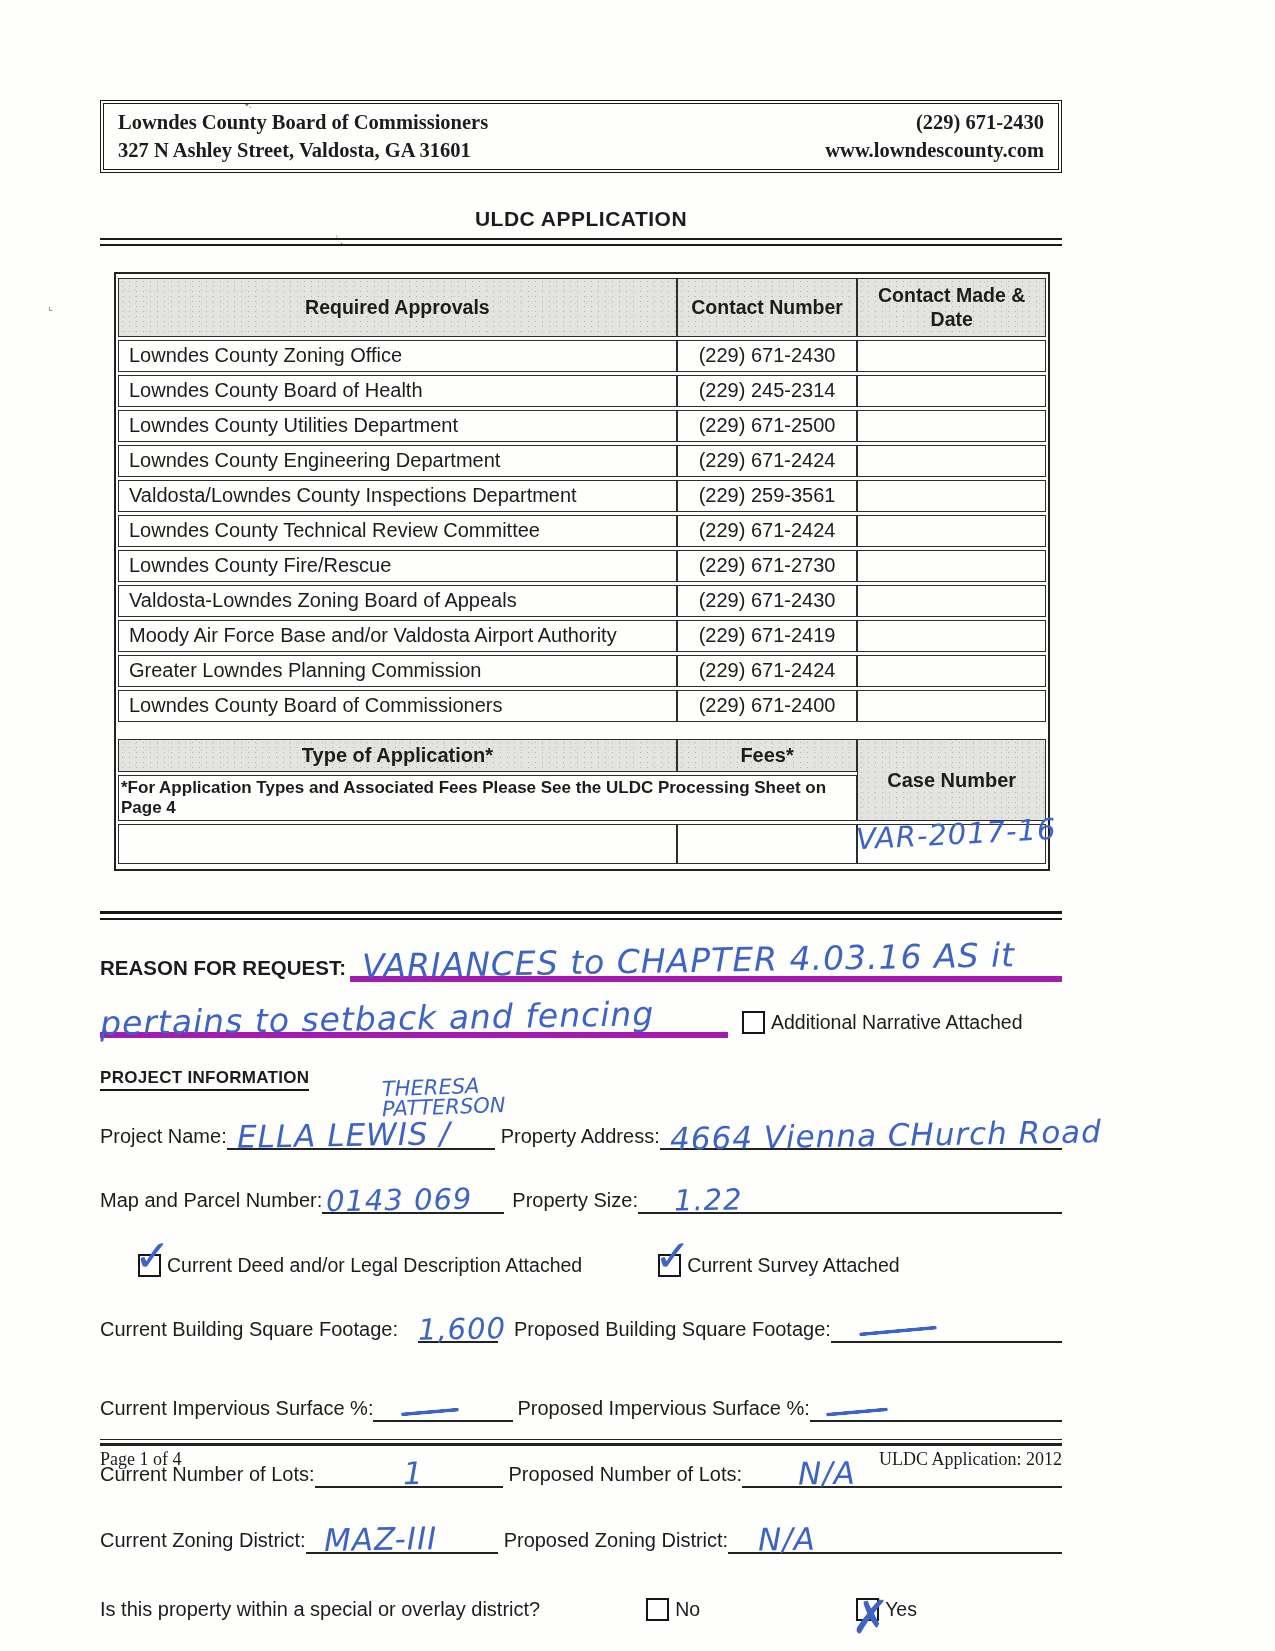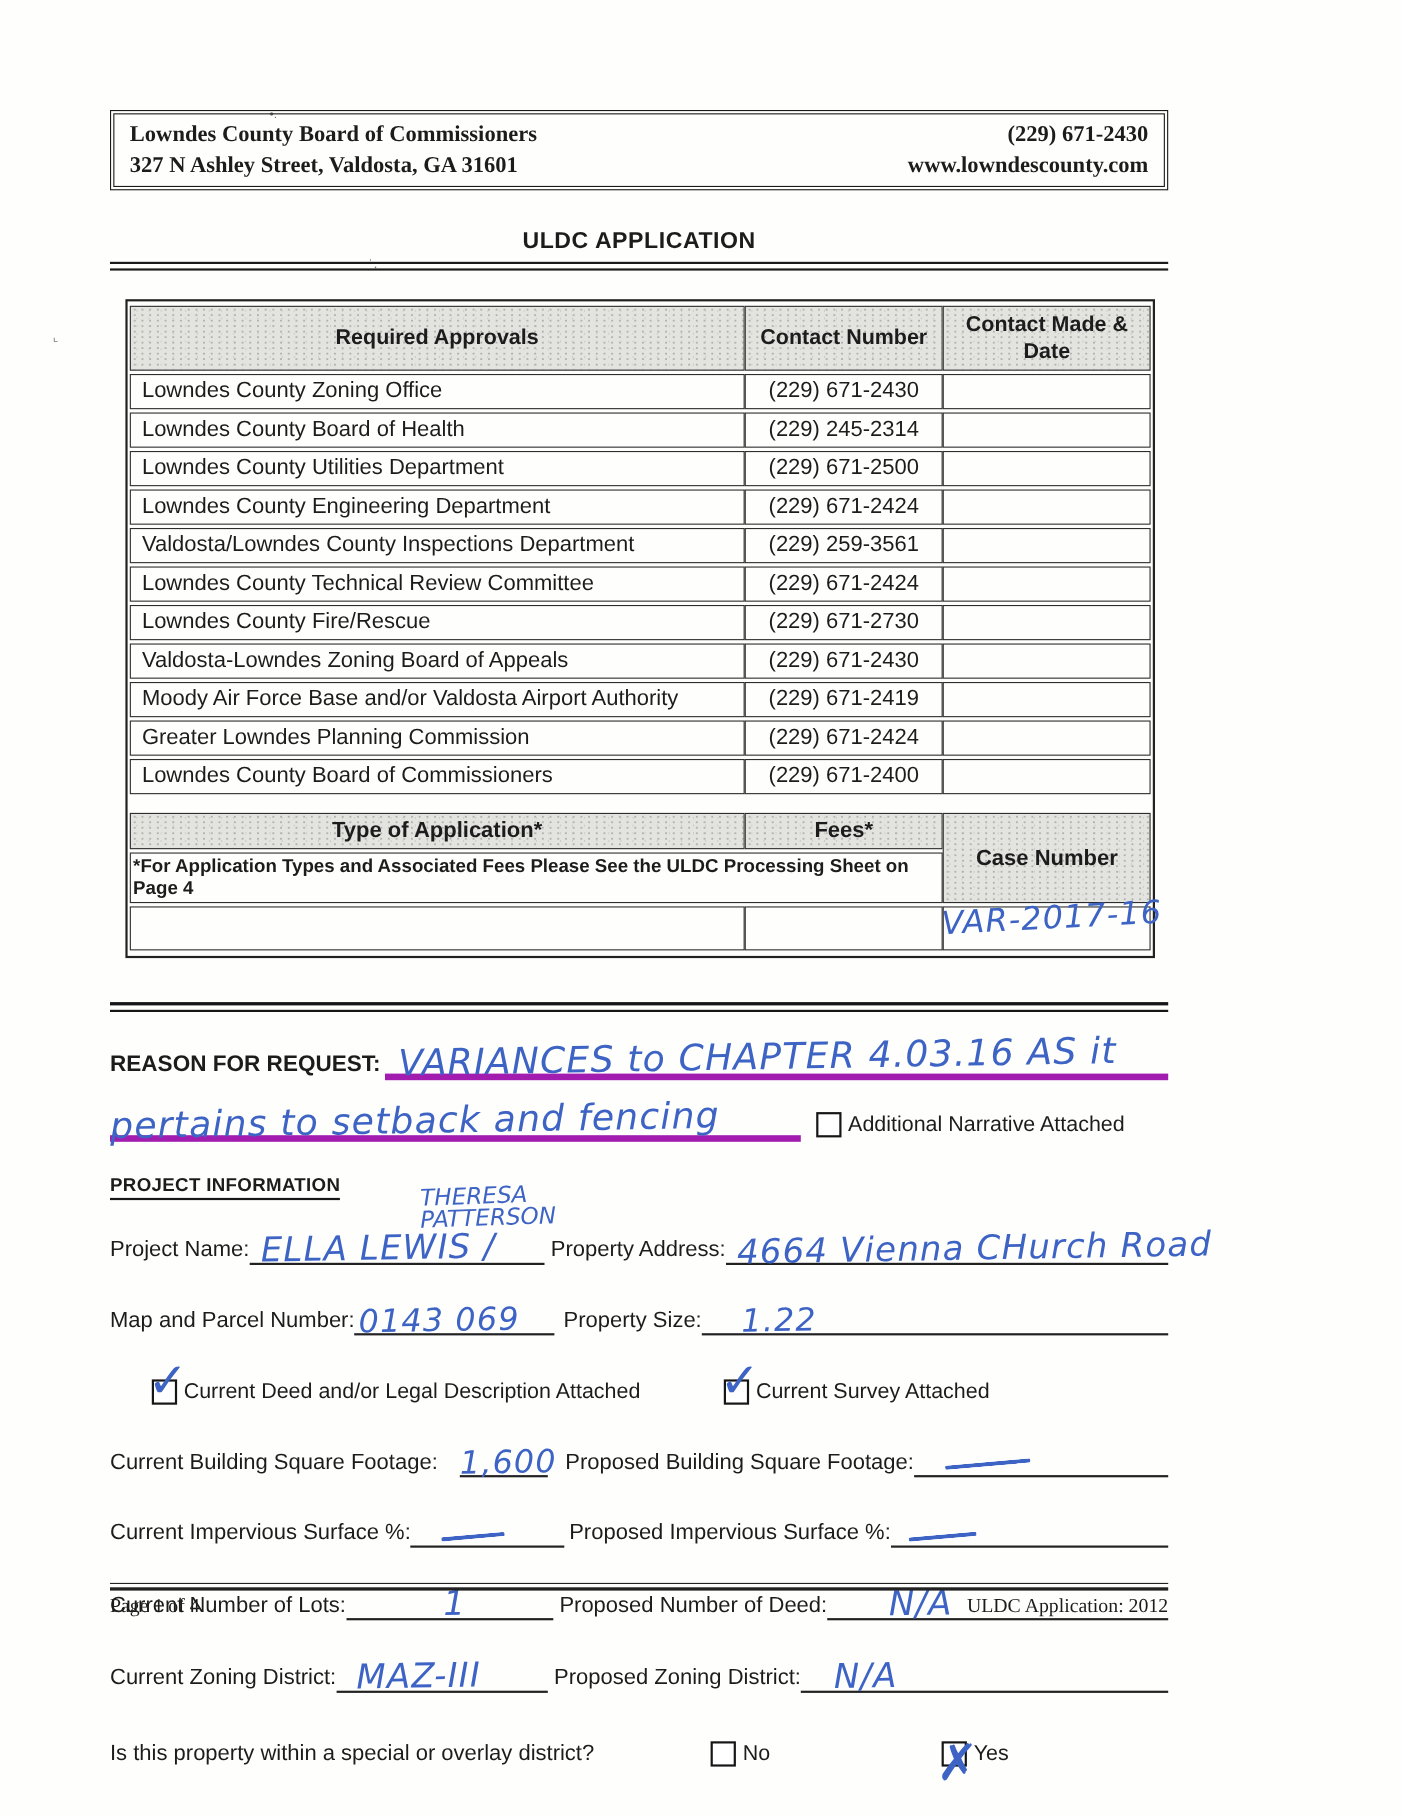--- a/index.html
+++ b/index.html
@@ -279,37 +279,37 @@
       <span class="form-label">Current Building Square Footage:</span>
       <span class="f" style="width:80px;margin-left:20px;">
         <span class="hw small" style="left:0;">1,600</span>
       </span>
       <span class="form-label" style="margin-left:16px;">Proposed Building Square Footage:</span>
       <span class="f" style="flex:1;">
         <span class="hw-dash"></span>
       </span>
     </div>
 
-    <div class="form-row" style="margin-top:36px;">
+    <div class="form-row" style="margin-top:51px;">
       <span class="form-label">Current Impervious Surface %:</span>
       <span class="f" style="width:140px;">
         <span class="hw-dash" style="width:58px; bottom:6px;"></span>
       </span>
       <span class="form-label" style="margin-left:4px;">Proposed Impervious Surface %:</span>
       <span class="f" style="flex:1;">
         <span class="hw-dash" style="width:62px; left:16px; bottom:6px;"></span>
       </span>
     </div>
 
     <div class="form-row" style="margin-top:38px;">
       <span class="form-label">Current Number of Lots:</span>
       <span class="f" style="width:188px;">
         <span class="hw" style="left:88px;">1</span>
       </span>
-      <span class="form-label" style="margin-left:6px;">Proposed Number of Deed:</span>
+      <span class="form-label" style="margin-left:6px;">Proposed Number of Lots:</span>
       <span class="f" style="flex:1;">
         <span class="hw" style="left:56px;">N/A</span>
       </span>
     </div>
 
     <div class="form-row" style="margin-top:38px;">
       <span class="form-label">Current Zoning District:</span>
       <span class="f" style="width:192px;">
         <span class="hw" style="left:18px;">MAZ-III</span>
       </span>

